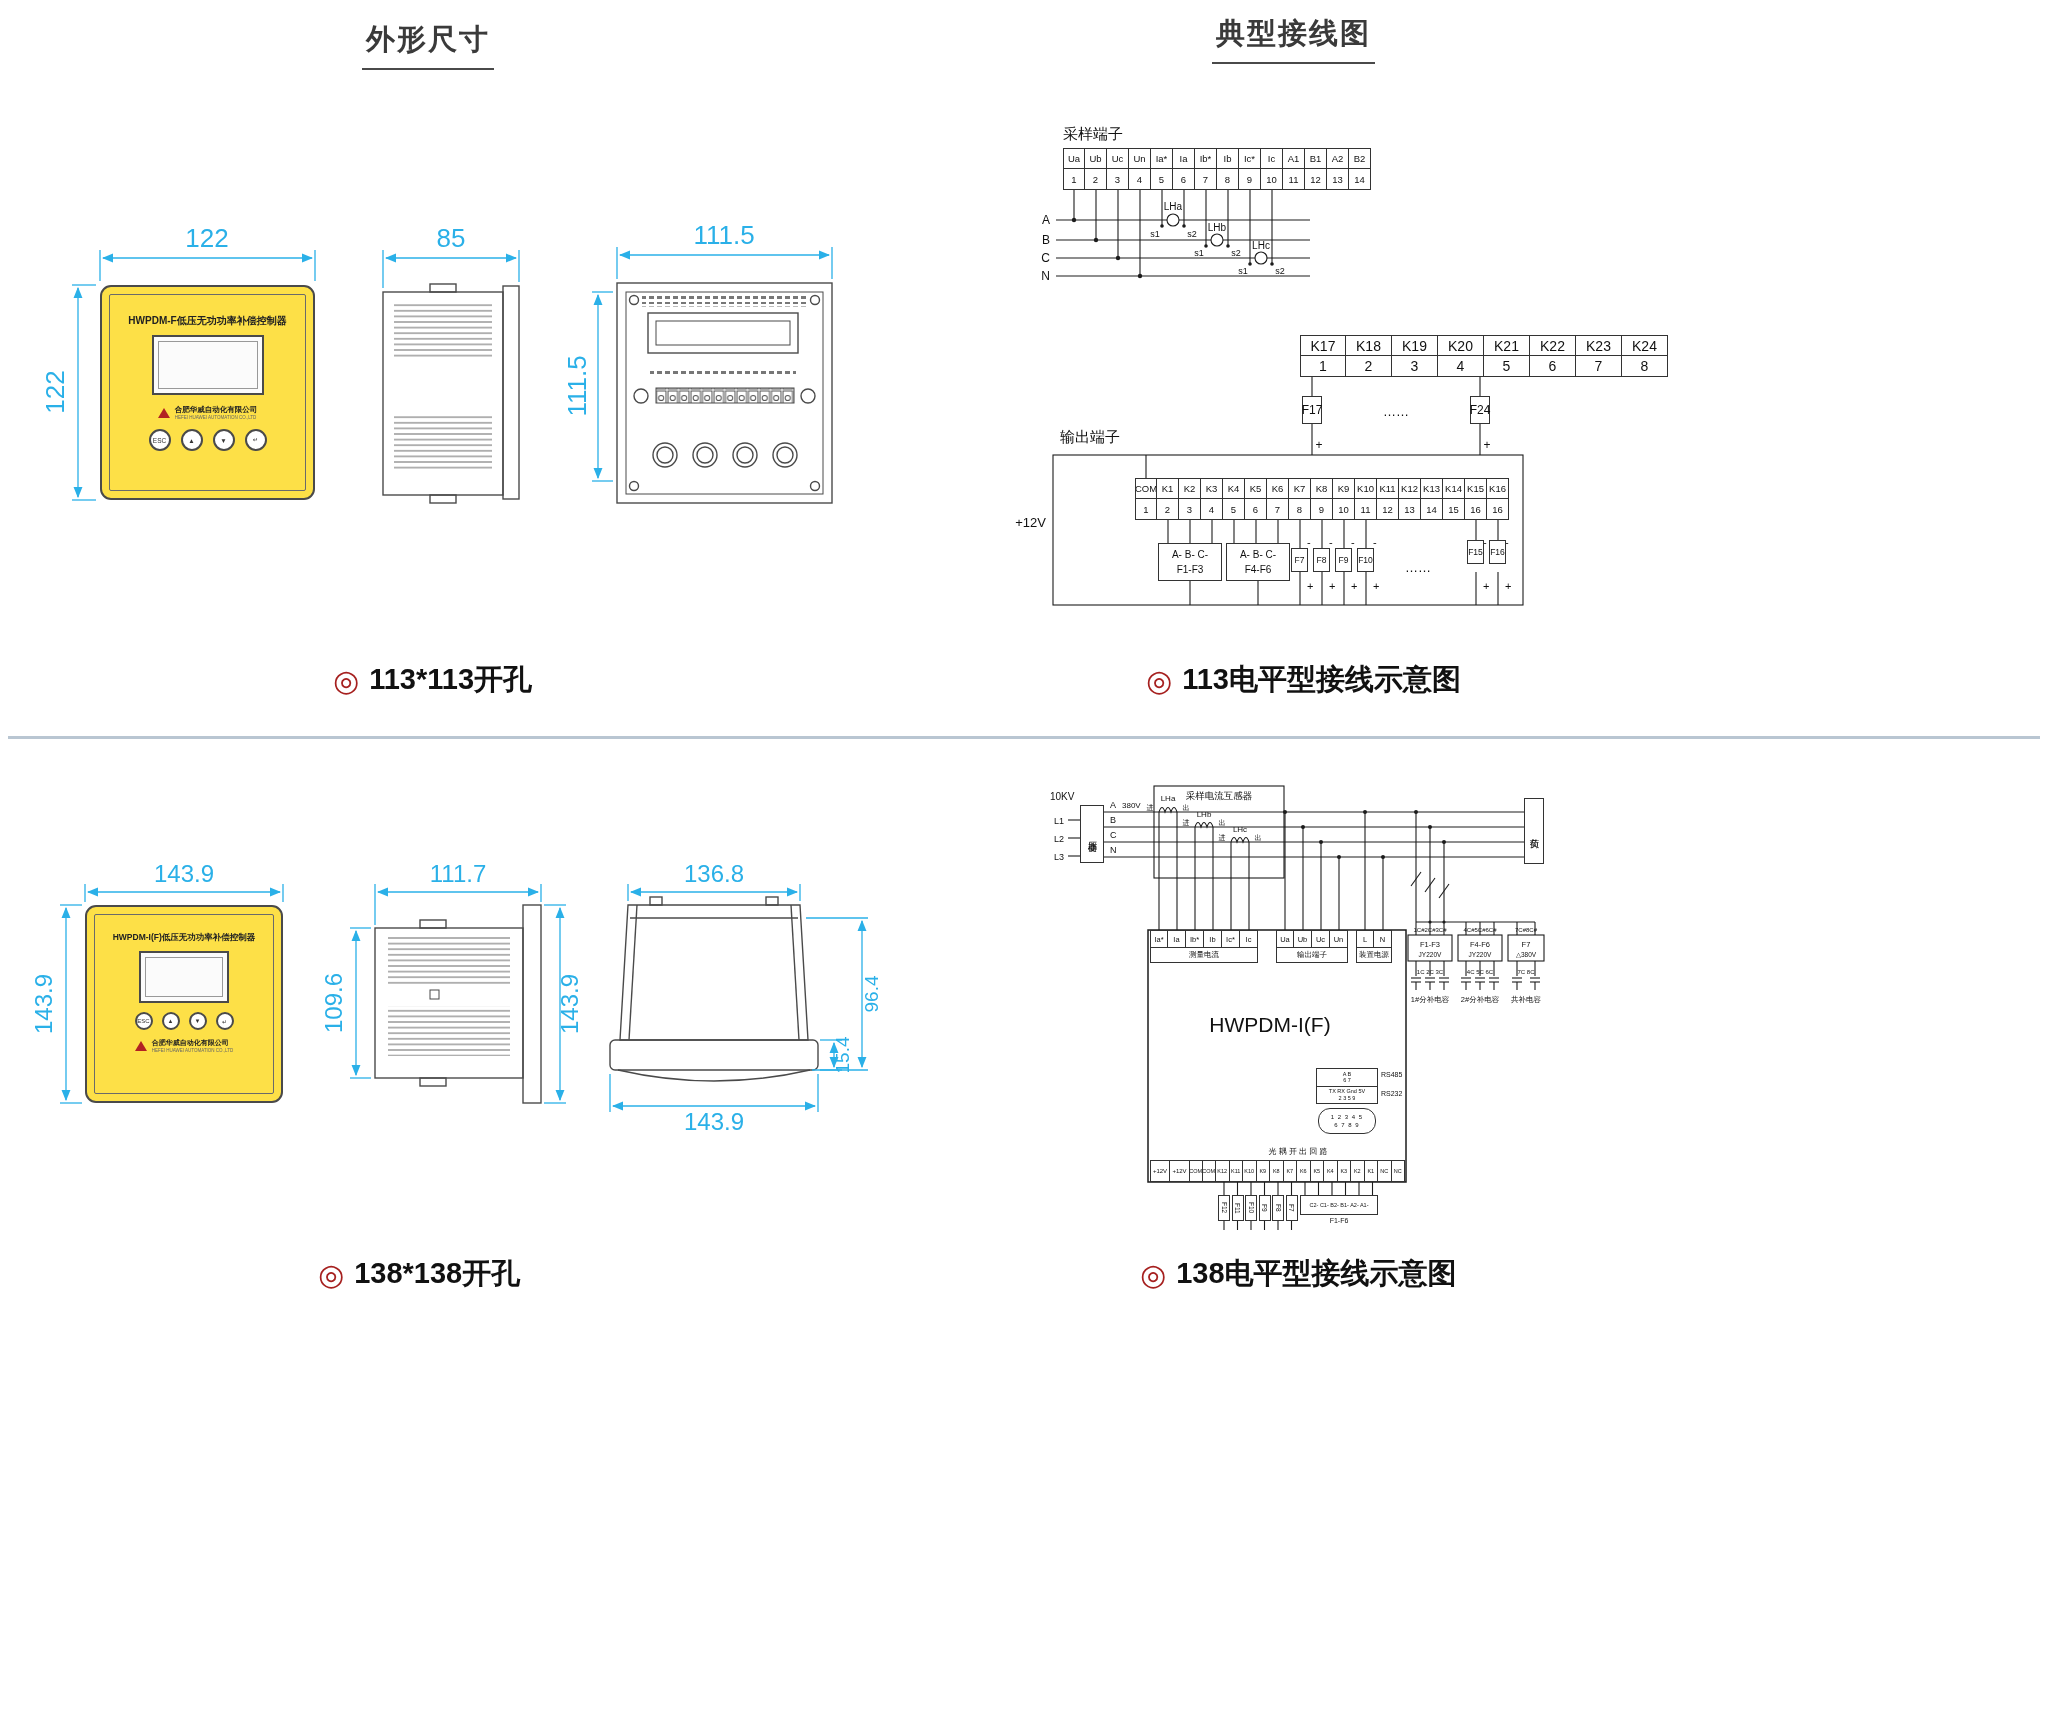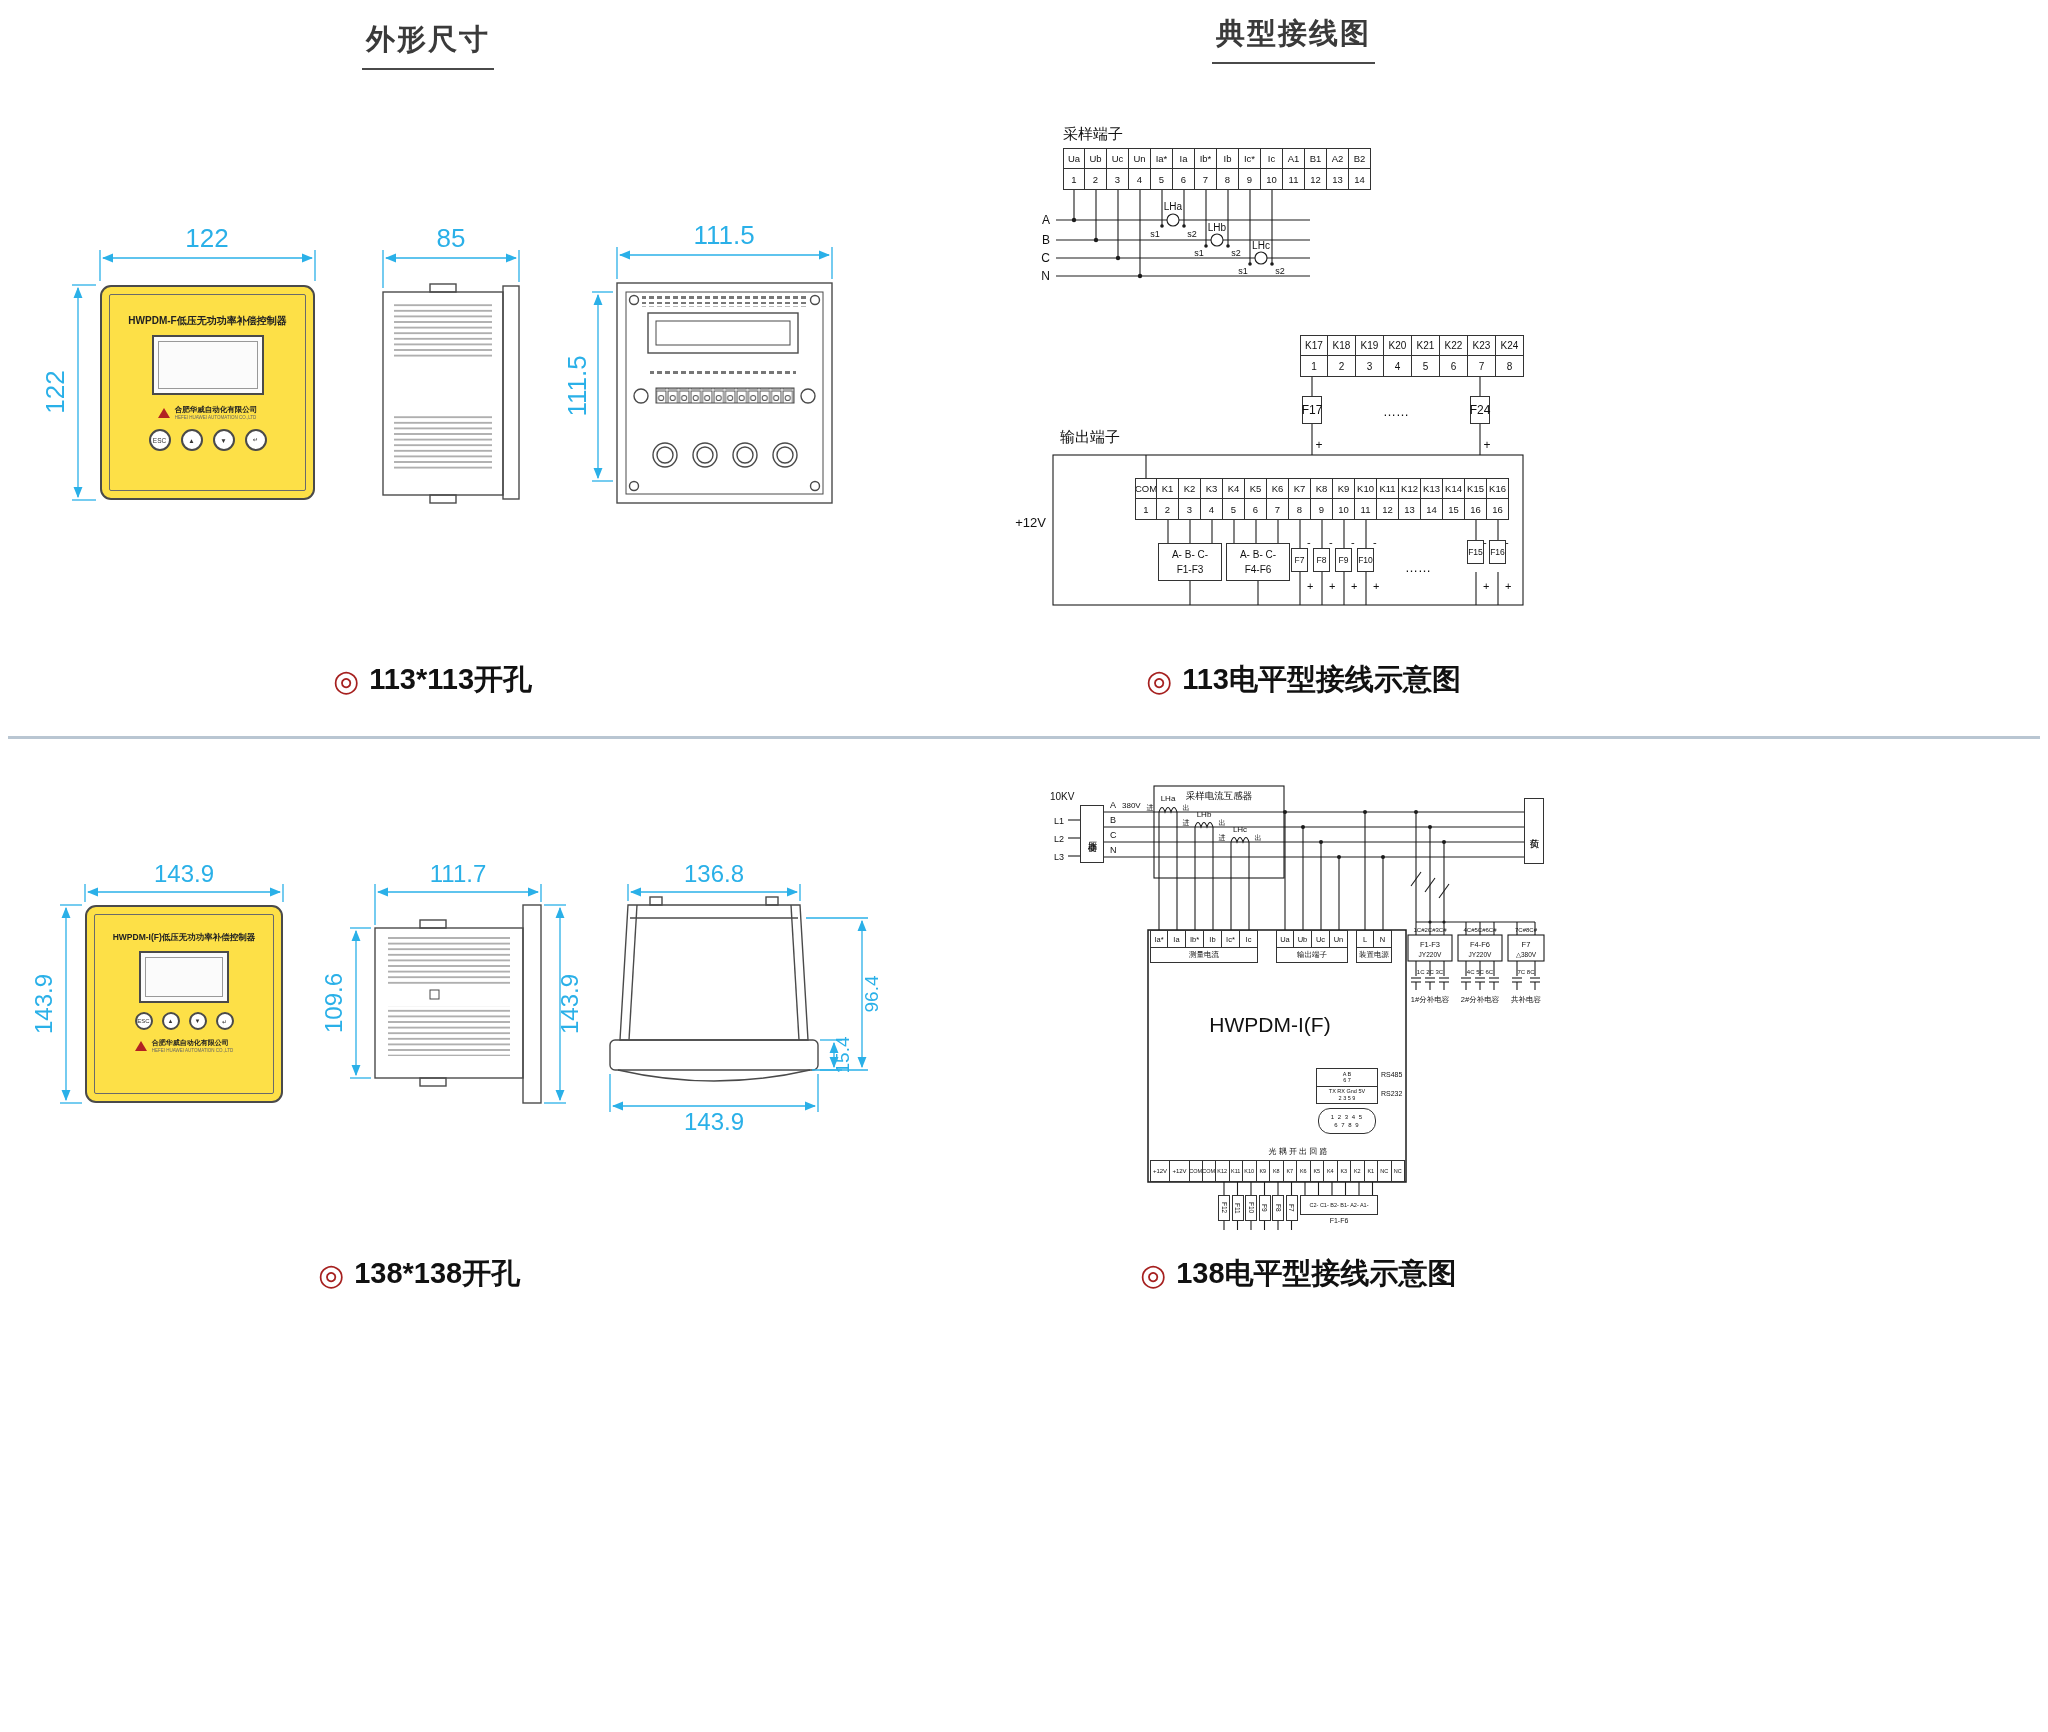--- a/index.html
+++ b/index.html
@@ -29,21 +29,21 @@
 .brand-cn{font-weight:700;color:#222}
 .brand-en{color:#666}
 .btns{display:flex}
 .btn{border:2px solid #4a4a4a;border-radius:50%;display:flex;align-items:center;justify-content:center;color:#333;background:#fff}
 .ttable{position:absolute;display:flex;flex-direction:column;background:#fff}
 .trow{display:flex}
 .trow:nth-child(2) .tcell{border-top:none}
 .tcell{border:1px solid #333;border-left:none;display:flex;align-items:center;justify-content:center;color:#111;background:#fff;overflow:hidden}
 .trow .tcell:first-child{border-left:1px solid #333}
 .c22{width:22px;height:21px;font-size:9.5px}
-.c24{width:28px;height:21px;font-size:10px}
+.c24{width:46px;height:21px;font-size:14px}
 .fbox{position:absolute;border:1.2px solid #333;background:#fff;display:flex;align-items:center;justify-content:center;font-size:12px;color:#111}
 .grpbox{position:absolute;border:1.2px solid #333;background:#fff;display:flex;flex-direction:column;align-items:center;justify-content:center;font-size:10px;color:#111;line-height:15px}
 .relrow{position:absolute;display:flex;gap:5px}
 .rbox{width:17px;height:24px;border:1.2px solid #333;background:#fff;display:flex;align-items:center;justify-content:center;font-size:8.5px;color:#111}
 .strip{position:absolute;display:flex;align-items:flex-start}
 .sgroup{display:flex;flex-direction:column}
 .srow{display:flex}
 .scell{border:1px solid #333;border-left:none;display:flex;align-items:center;justify-content:center;background:#fff;color:#111;overflow:hidden}
 .srow .scell:first-child{border-left:1px solid #333}
 .s18{width:18px;height:18px;font-size:7.5px}

